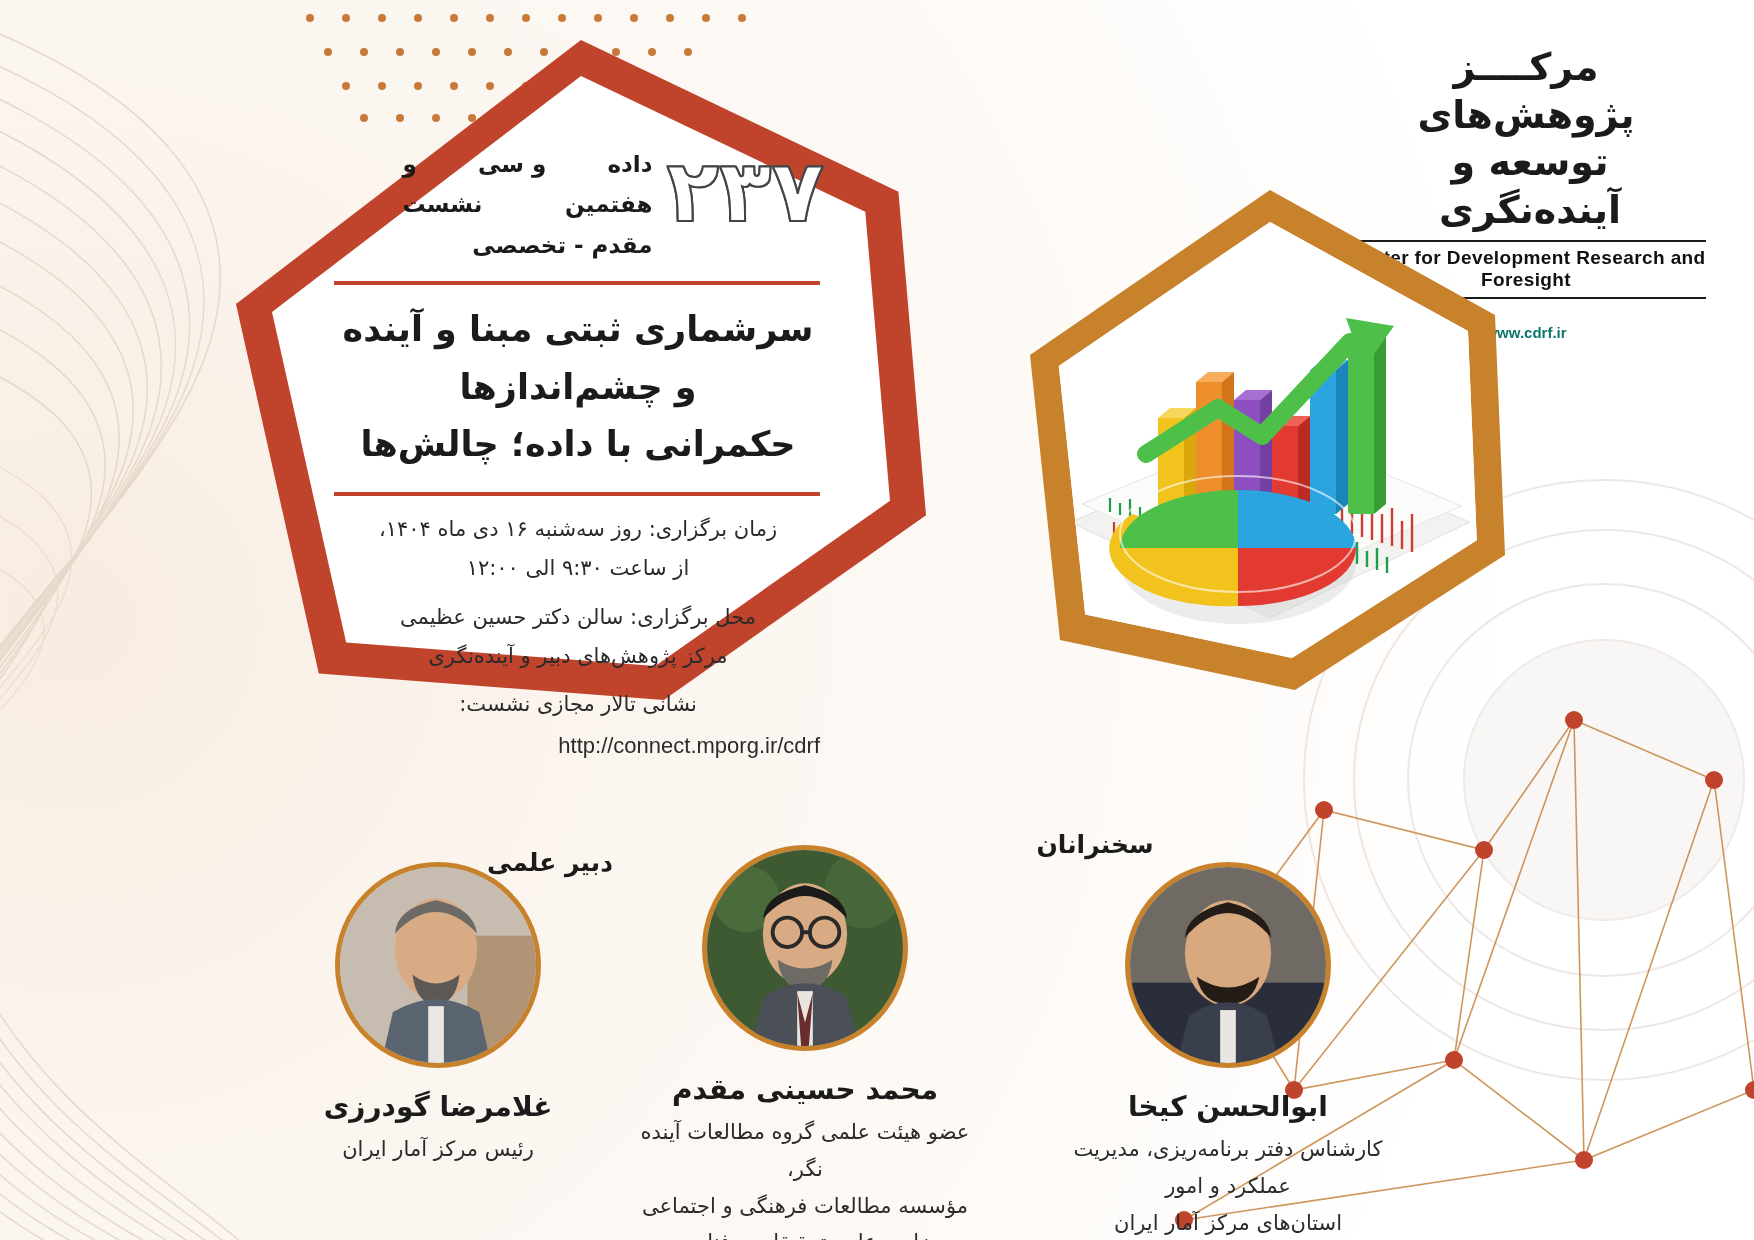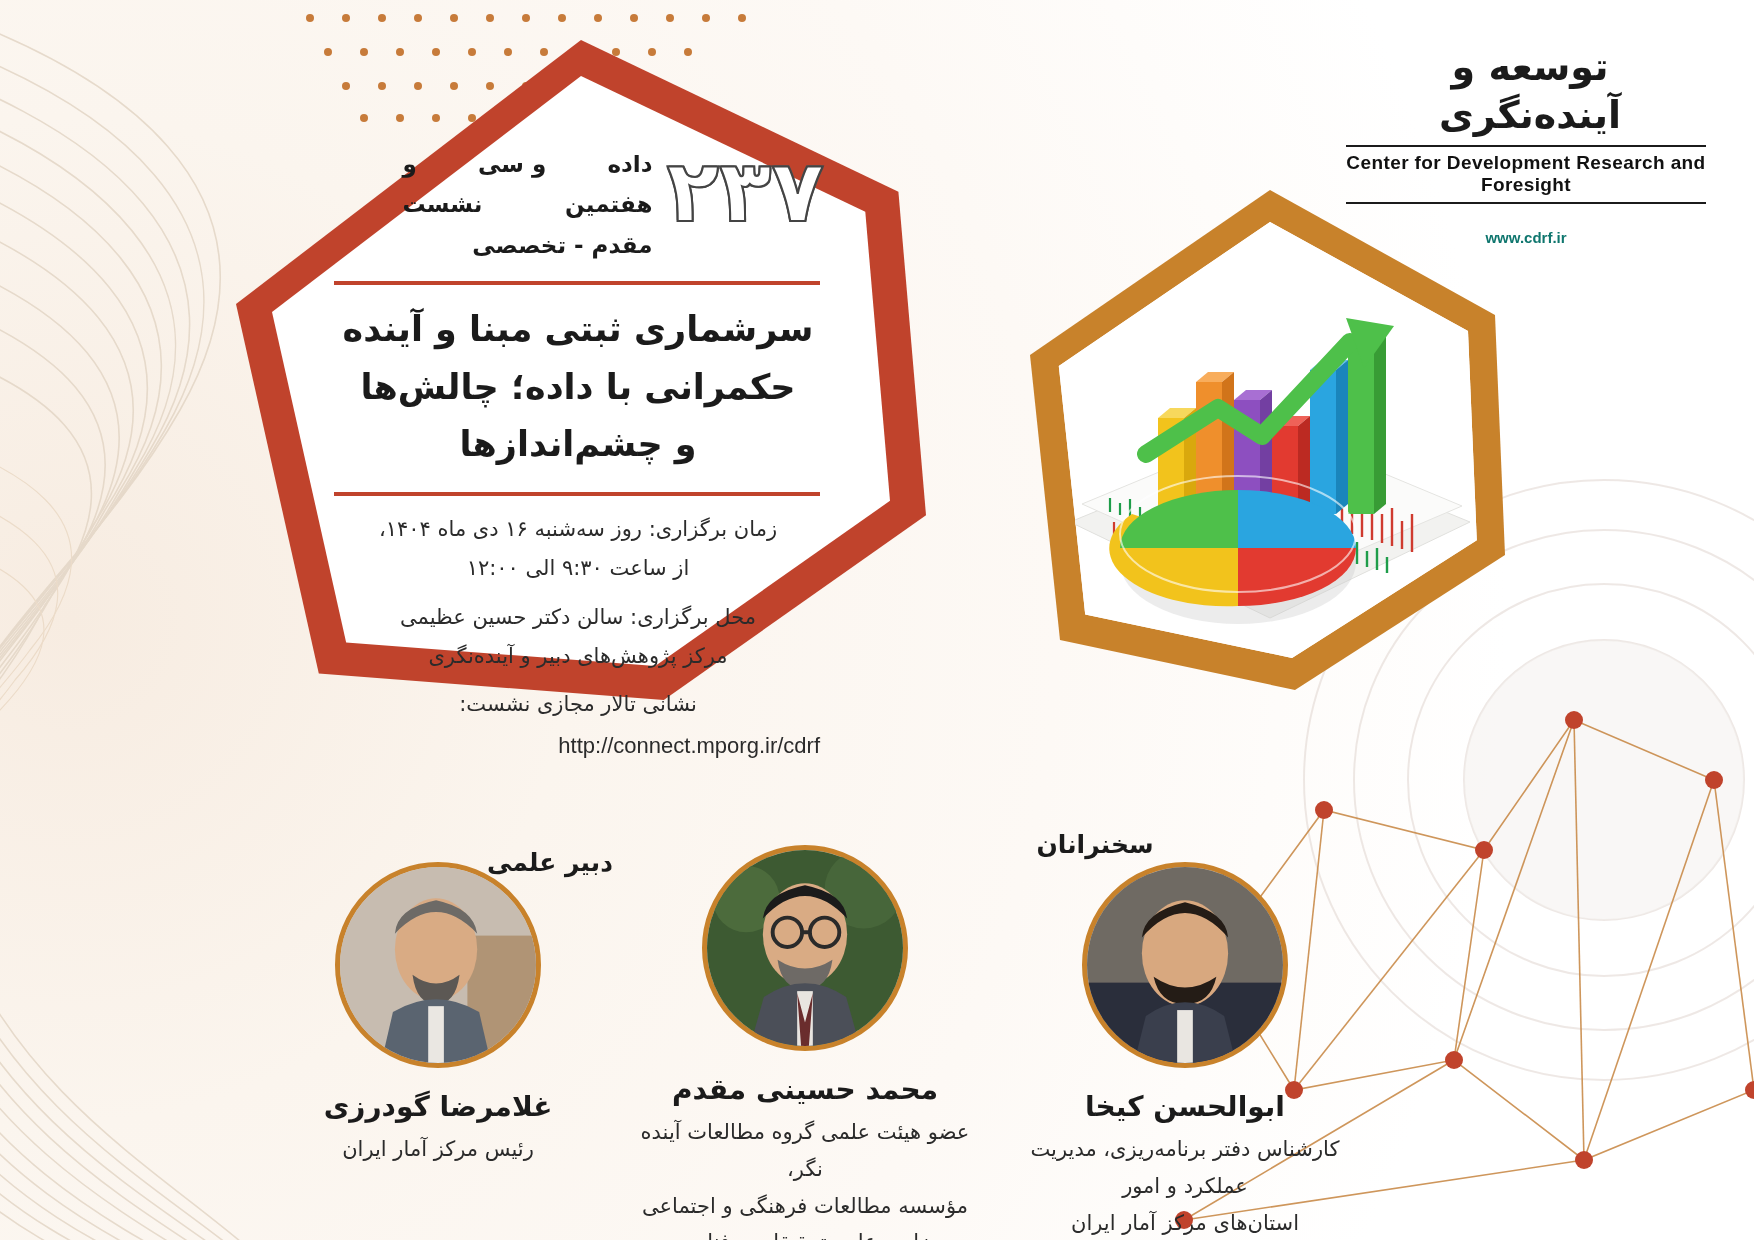--- a/index.html
+++ b/index.html
@@ -240,21 +240,21 @@
   }
   .label-speakers { left: 1015px; top: 830px; width: 160px; text-align: center; }
   .label-secretary { left: 470px; top: 848px; width: 160px; text-align: center; }
 
   .person {
     position: absolute;
     width: 360px;
     text-align: center;
     direction: rtl;
   }
-  .p1 { left: 1005px; top: 862px; }
+  .p1 { left: 1048px; top: 862px; }
   .p2 { left: 625px; top: 845px; }
   .p3 { left: 258px; top: 862px; }
 
   .avatar {
     width: 196px;
     height: 196px;
     border-radius: 50%;
     margin: 0 auto;
     border: 5px solid #c8822b;
     overflow: hidden;
@@ -378,20 +378,21 @@
       <circle cx="560" cy="120" r="9"></circle>
       <circle cx="140" cy="430" r="9"></circle>
       <circle cx="300" cy="400" r="9"></circle>
       <circle cx="430" cy="500" r="9"></circle>
       <circle cx="600" cy="430" r="9"></circle>
       <circle cx="30" cy="560" r="9"></circle>
     </g>
   </svg>
 
   <div class="logo">
+    <div class="logo-line1">مرکــــز پژوهش‌های</div>
     <div class="logo-line2">توسعه و آینده‌نگری</div>
     <div class="logo-rule"></div>
     <div class="logo-en">Center for Development Research and Foresight</div>
     <div class="logo-rule"></div>
     <div class="logo-url">www.cdrf.ir</div>
   </div>
 
   <div class="hex-main"></div>
   <div class="hex-main-inner"></div>
 
@@ -410,22 +411,22 @@
           <span>نشست</span>
         </div>
         <div>مقدم - تخصصی</div>
       </div>
     </div>
 
     <div class="rule"></div>
 
     <div class="title">
       <div>سرشماری ثبتی مبنا و آینده</div>
+      <div>و چشم‌اندازها</div>
       <div>حکمرانی با داده؛ چالش‌ها</div>
-      <div>و چشم‌اندازها</div>
     </div>
 
     <div class="rule2"></div>
 
     <div class="meta">
       <div class="block">
         <div>زمان برگزاری: روز سه‌شنبه ۱۶ دی ماه ۱۴۰۴،</div>
         <div>از ساعت ۹:۳۰ الی ۱۲:۰۰</div>
       </div>
       <div class="block">

